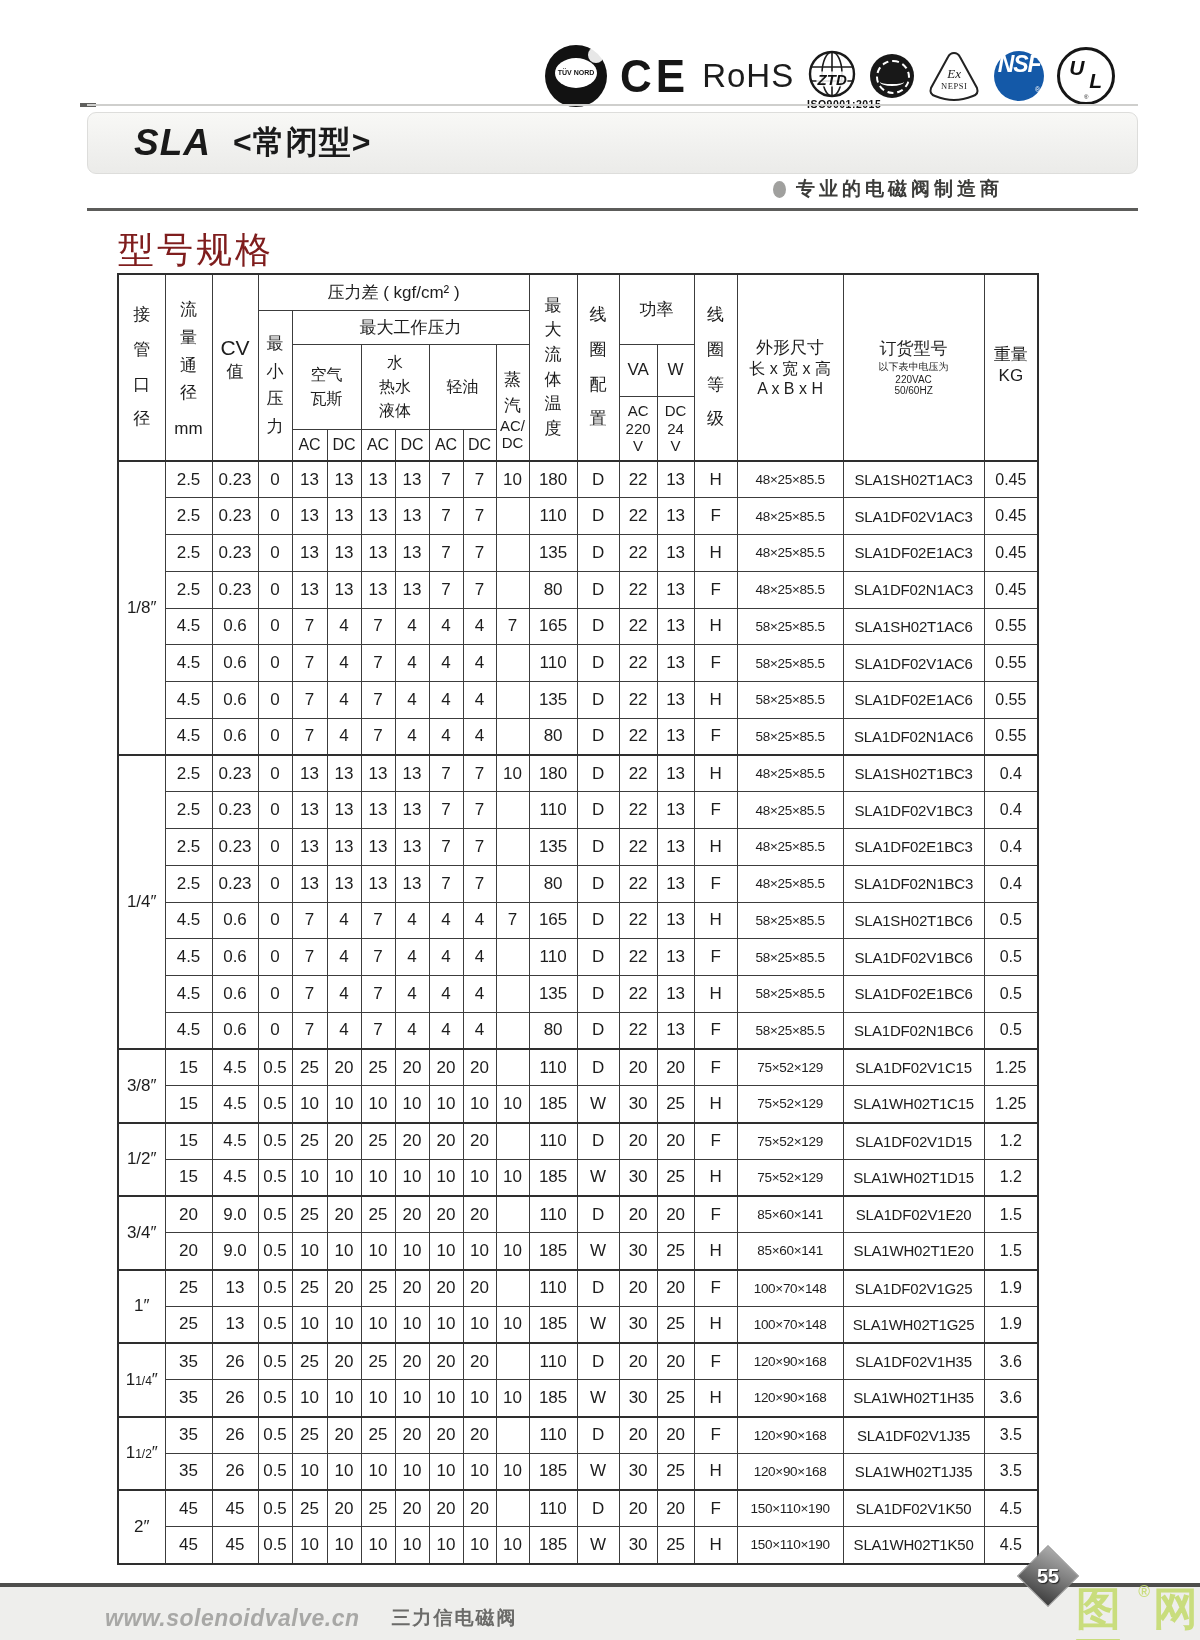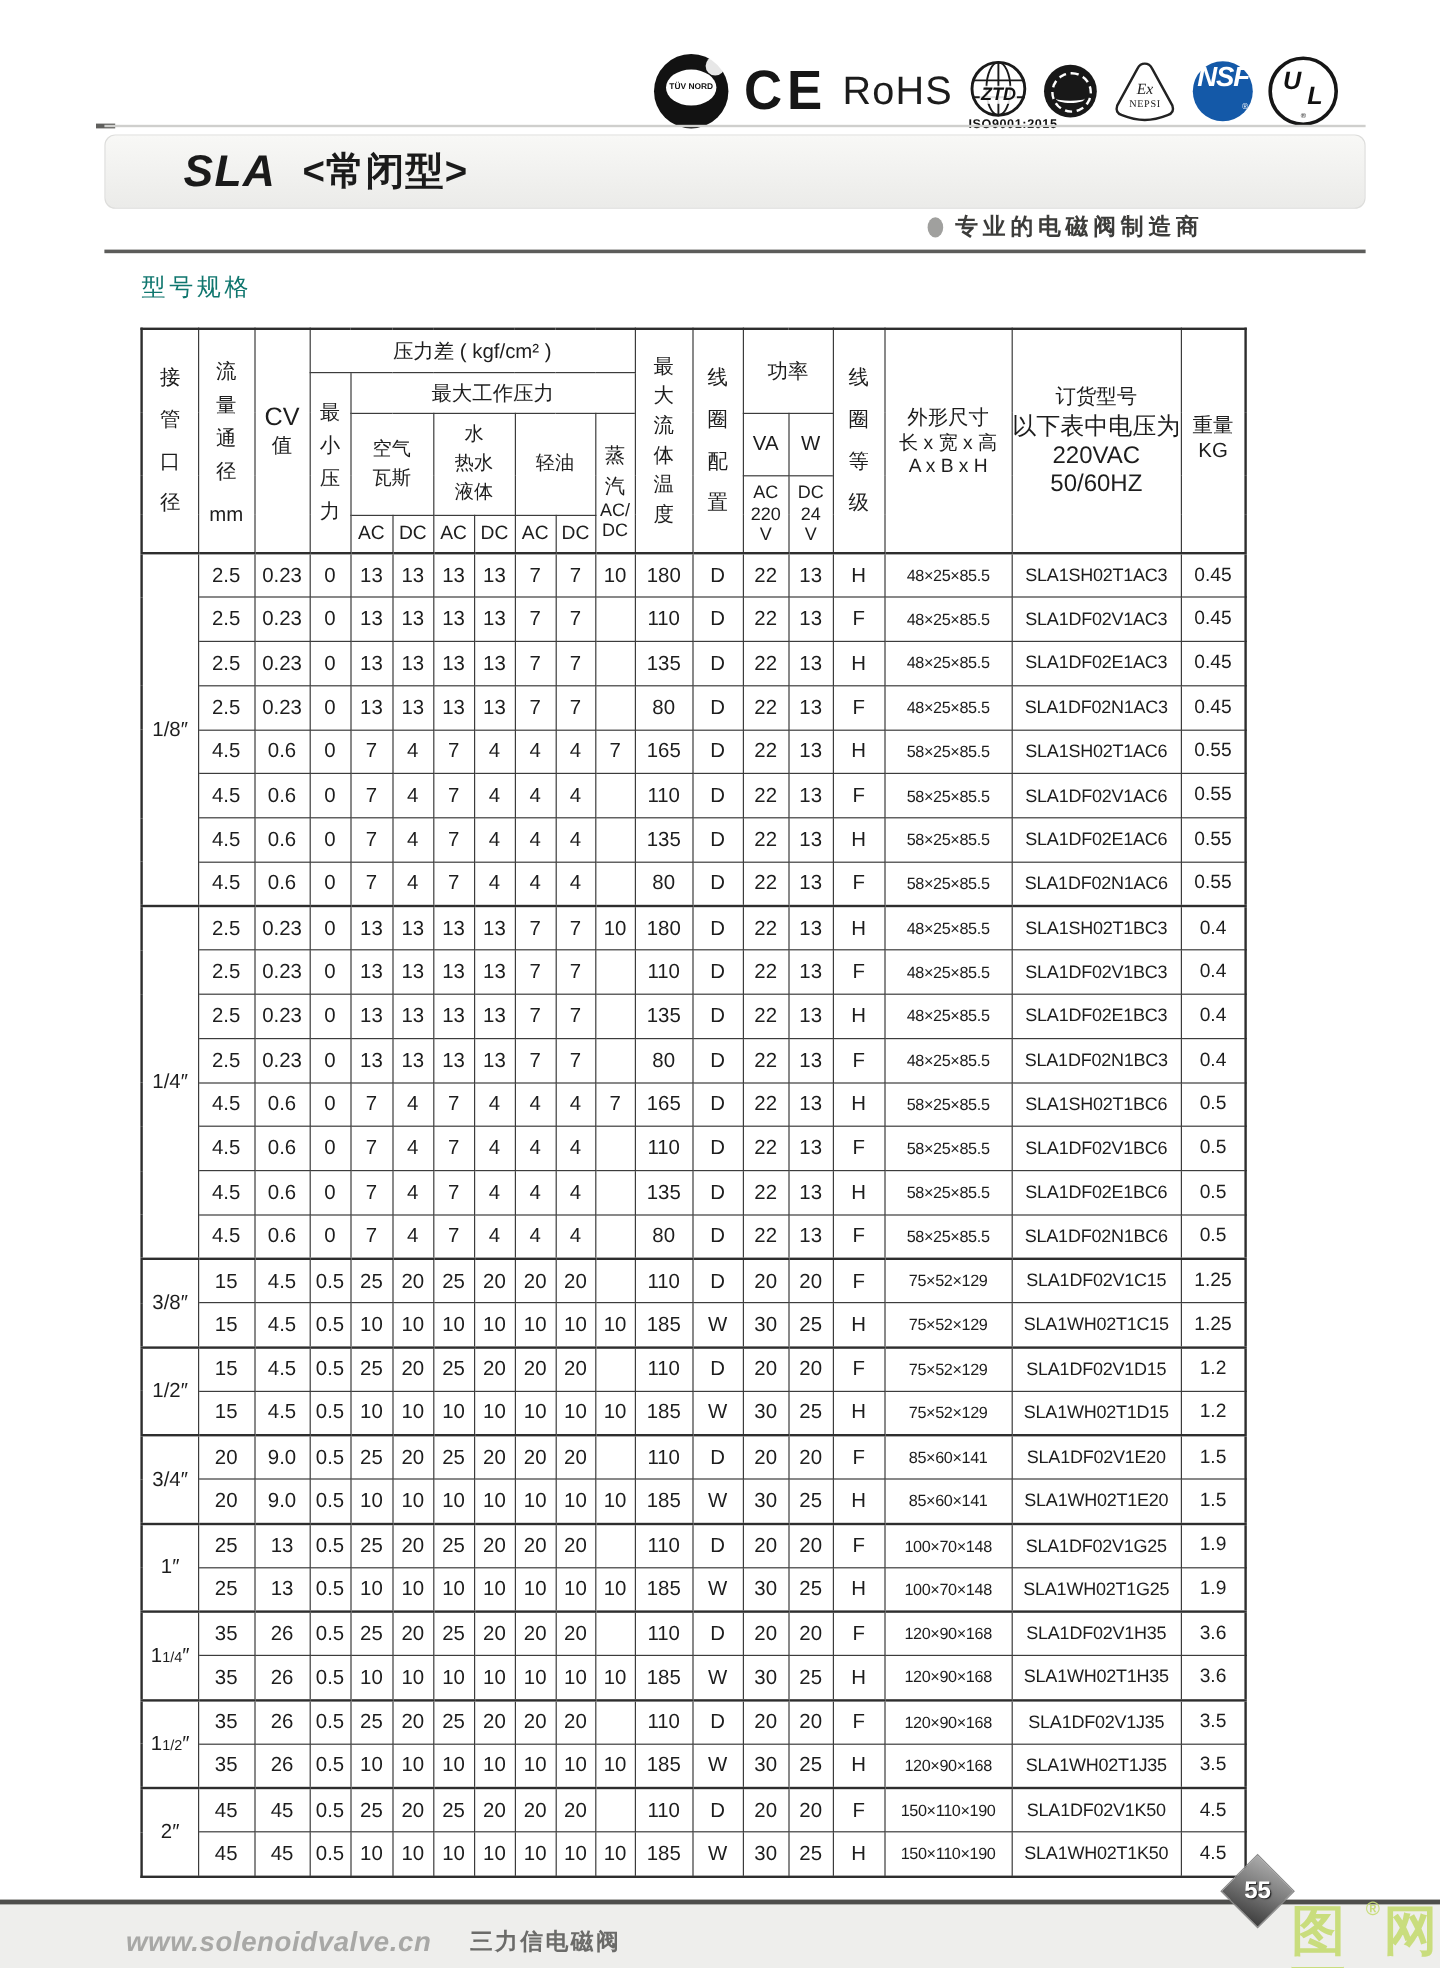--- a/index.html
+++ b/index.html
@@ -29,28 +29,28 @@
   .nsf span{color:#fff;font-weight:bold;font-style:italic;font-size:23px;letter-spacing:-1px;}
   .nsf i{position:absolute;right:4px;bottom:8px;font-size:7px;color:#fff;font-style:normal;}
   .ul{width:52px;height:52px;border-radius:50%;border:3px solid #161616;position:relative;flex:0 0 auto;background:#fff;}
   .ul .u{position:absolute;left:9px;top:6px;font-size:21px;font-weight:bold;font-style:italic;color:#111;}
   .ul .l{position:absolute;right:10px;top:19px;font-size:21px;font-weight:bold;font-style:italic;color:#111;}
   .ul .r{position:absolute;left:50%;bottom:2px;transform:translateX(-50%);font-size:6px;color:#111;}
   
   .topline{position:absolute;left:87px;top:104px;width:1051px;height:2px;background:#cfcfcd;}
   .topline-dark{position:absolute;left:80px;top:103px;width:16px;height:4px;background:#5f5f5d;}
   .title-bar{position:absolute;left:87px;top:112px;width:1051px;height:62px;background:linear-gradient(#f8f8f6,#ebebe9);
-    border:1px solid #dddddb;border-radius:9px;display:flex;align-items:center;padding-left:65px;box-sizing:border-box;}
+    border:1px solid #dddddb;border-radius:9px;display:flex;align-items:center;padding-left:46px;box-sizing:border-box;}
   .title-bar .brand{font-size:37px;font-weight:bold;font-style:italic;letter-spacing:1px;color:#1a1a1a;margin-right:10px;}
   .title-bar .tname{font-size:32px;font-weight:bold;color:#1a1a1a;letter-spacing:2px;}
   .title-bar .ttype{font-size:32px;font-weight:bold;color:#1a1a1a;margin-left:12px;letter-spacing:1px;}
   .subtitle{position:absolute;left:773px;top:176px;font-size:19px;font-weight:bold;color:#3c3c3a;letter-spacing:4px;display:flex;align-items:center;}
   .subtitle .bullet{display:inline-block;width:13px;height:17px;border-radius:50%;background:#a0a09e;margin-right:10px;}
   .divider{position:absolute;left:87px;top:208px;width:1051px;height:3px;background:#5c5c5a;}
-  .section-heading{position:absolute;left:118px;top:226px;font-size:20px;font-weight:500;color:#0f766e;letter-spacing:3px;}
+  .section-heading{position:absolute;left:118px;top:226px;font-size:36px;font-weight:500;color:#7f1d1d;letter-spacing:3px;}
   
   .table-wrap{position:absolute;left:117px;top:273px;}
   table{border-collapse:collapse;table-layout:fixed;width:921px;border:2px solid #2e2e2e;}
   th,td{border:1px solid #3c3c3c;text-align:center;vertical-align:middle;padding:0;font-weight:normal;color:#1d1d1d;overflow:hidden;}
   thead th{font-size:17px;}
   tbody td{font-size:17px;}
   tbody tr{height:36.75px;}
   tr.group-start td{border-top:2px solid #2e2e2e;}
   .vt{display:inline-block;width:1.15em;word-break:break-all;line-height:1.5;font-size:17px;}
   .vt-lg{line-height:2.05;}
@@ -59,21 +59,21 @@
   .cell-col{display:flex;flex-direction:column;align-items:center;height:100%;box-sizing:border-box;}
   .cv-cell .cell-col{justify-content:center;padding:24px 0 40px;}
   .cv-top{font-size:21px;}
   .steam-cell .cell-col{justify-content:space-between;padding:16px 0 2px;}
   .steam-acdc{font-size:15px;line-height:1.1;}
   .subhead{font-size:16px;line-height:1.5;}
   .volt{font-size:15px;line-height:1.15;}
   .dim-head .cell-col{justify-content:space-between;padding:12px 0 14px;}
   .dim-head .l2,.dim-head .l3{font-size:16px;}
   .order-head .cell-col{justify-content:space-between;padding:10px 0 12px;}
-  .order-head .l2,.order-head .l3,.order-head .l4{font-size:20px;}
+  .order-head .l2,.order-head .l3,.order-head .l4{font-size:10px;}
   .weight-head .cell-col{justify-content:space-between;padding:16px 0 22px;}
   td.c-dim{font-size:13.5px;letter-spacing:-.3px;}
   td.c-model{font-size:15px;letter-spacing:-.2px;}
   td.c-weight{font-size:16px;}
   td.size-cell{font-size:17px;}
   td.size-cell .szf{font-size:12px;}
   
   .footer-bar{position:absolute;left:0;top:1583px;width:1200px;height:66px;background:#eeeeec;border-top:4px solid #4e4e4c;box-sizing:border-box;
     display:flex;align-items:center;padding-left:105px;}
   .footer-url{font-size:23px;font-weight:bold;font-style:italic;color:#a8a8a6;letter-spacing:.5px;}

